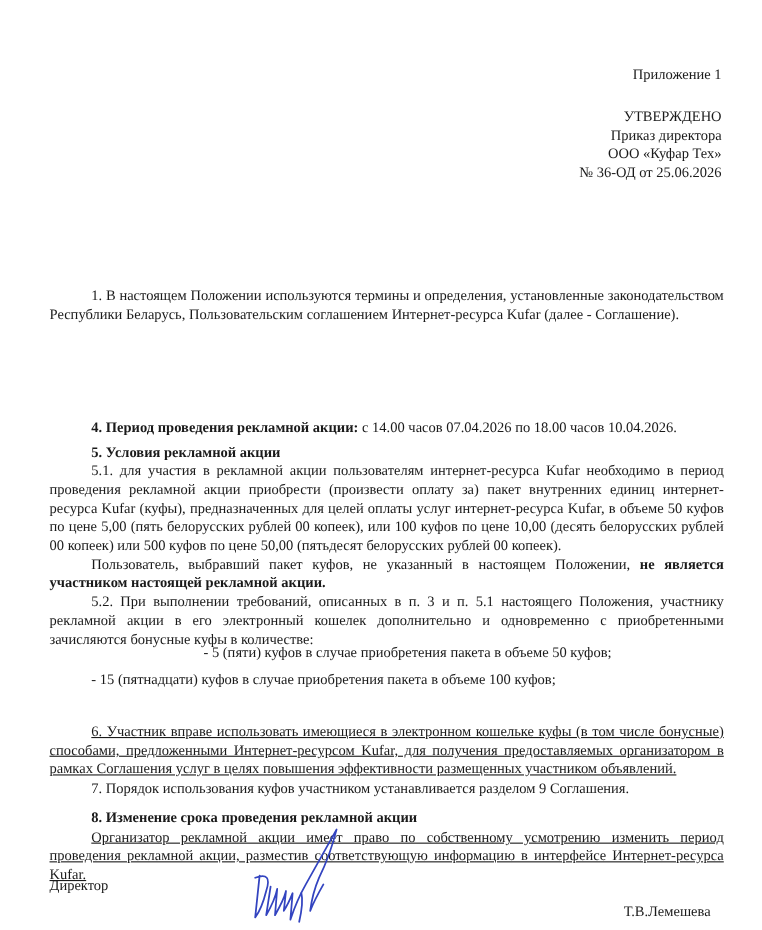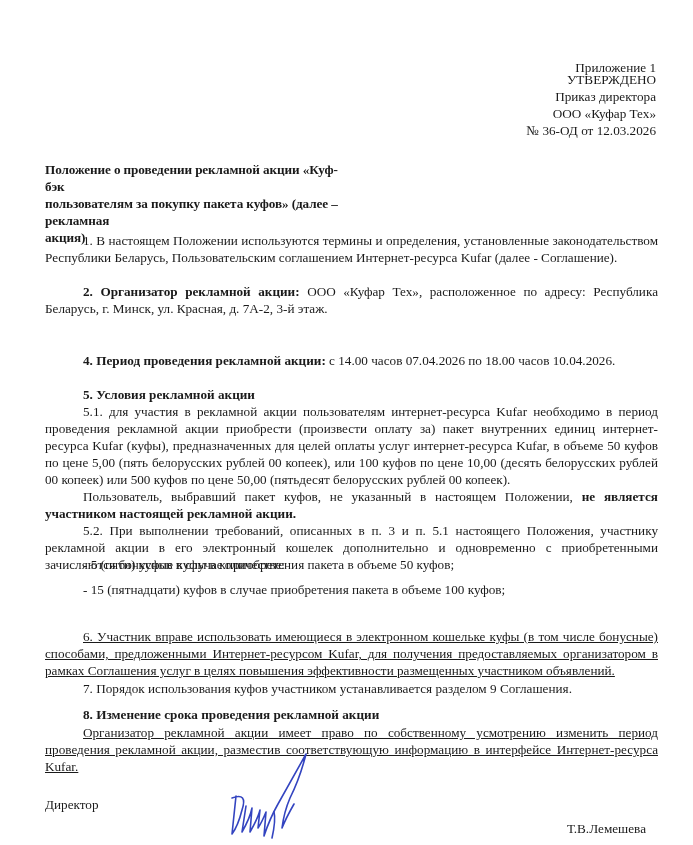--- a/index.html
+++ b/index.html
@@ -1,73 +1,65 @@
 <!DOCTYPE html>
 <html><head>
   <meta charset="utf-8">
   <style>
     html, body { margin: 0; padding: 0; background: #ffffff; }
     body { width: 693px; height: 845px; position: relative; overflow: hidden;
       font-family: "Liberation Serif", serif; color: #1a1a1a; font-size: 13.2px; }
     .page { position: absolute; left: 0; top: 0; width: 693px; height: 845px; }
     .right-block { position: absolute; right: 37px; text-align: right; line-height: 17px; }
     .title { position: absolute; left: 45px; top: 161px; width: 300px; font-weight: bold; line-height: 17px; letter-spacing: -0.1px; }
-    .body { position: absolute; left: 45px; width: 613px; }
+    .body { position: absolute; left: 45px; width: 613px; margin-top: 28px; }
     .p { text-align: justify; line-height: 17px; margin: 0; text-indent: 38px; }
     .li { padding-left: 38px; line-height: 17px; margin: 0; }
     b { font-weight: bold; }
     .sig-row { position: absolute; left: 45px; top: 796px; width: 613px; line-height: 17px; }
     .sig-left { position: absolute; left: 0; top: 0; text-align: center; }
     .sig-right { position: absolute; right: 12px; top: 0; margin-top: 24px; }
     .signature { position: absolute; left: 228px; top: 748px; width: 100px; height: 96px; }
   </style>
 </head>
 <body>
 
 <div class="page">
 
   <div class="right-block" style="top:59px;">
     <span>Приложение 1</span>
   </div>
 
-  <div class="right-block" style="top:71px;">
+  <div class="right-block" style="top:97px;">
     <div>УТВЕРЖДЕНО</div>
     <div>Приказ директора</div>
     <div>ООО «Куфар Тех»</div>
-    <div>№ 36-ОД от 12.03.2026</div>
+    <div>№ 36-ОД от 25.06.2026</div>
   </div>
 
-  <div class="title">
-    <div>Положение о проведении рекламной акции «Куф-бэк</div>
-    <div>пользователям за покупку пакета куфов» (далее – рекламная</div>
-    <div>акция)</div>
-  </div>
 
   <div class="body" style="top:232px;">
     <p class="p">1. В настоящем Положении используются термины и определения, установленные законодательством Республики Беларусь, Пользовательским соглашением Интернет-ресурса Kufar (далее - Соглашение).</p>
   </div>
 
-  <div class="body" style="top:283px;">
-    <p class="p"><b>2. Организатор рекламной акции:</b><span> ООО «Куфар Тех», расположенное по адресу: Республика Беларусь, г. Минск, ул. Красная, д. 7А-2, 3-й этаж.</span></p>
-  </div>
 
 
   <div class="body" style="top:352px;">
     <p class="p"><b>4. Период проведения рекламной акции:</b><span> с 14.00 часов 07.04.2026 по 18.00 часов 10.04.2026.</span></p>
   </div>
 
-  <div class="body" style="top:386px;font-family:Liberation Serif, serif;">
+  <div class="body" style="top:374px;font-family:Liberation Serif, serif;">
     <p class="p"><b>5. Условия рекламной акции</b></p>
     <p class="p">5.1. для участия в рекламной акции пользователям интернет-ресурса Kufar необходимо в период проведения рекламной акции приобрести (произвести оплату за) пакет внутренних единиц интернет-ресурса Kufar (куфы), предназначенных для целей оплаты услуг интернет-ресурса Kufar, в объеме 50 куфов по цене 5,00 (пять белорусских рублей 00 копеек), или 100  куфов по цене 10,00 (десять белорусских рублей 00 копеек) или 500 куфов по цене 50,00 (пятьдесят белорусских рублей 00 копеек).</p>
     <p class="p"><span>Пользователь, выбравший пакет куфов, не указанный в настоящем Положении, </span><b>не является участником настоящей рекламной акции.</b></p>
     <p class="p">5.2. При выполнении требований, описанных в п. 3 и п. 5.1 настоящего Положения, участнику рекламной акции в его электронный кошелек дополнительно и одновременно с приобретенными зачисляются бонусные куфы в количестве:</p>
   </div>
 
   <div class="body" style="top:556px;">
-    <p class="li" style="margin-bottom:8px;">- 5 (пяти) куфов в случае приобретения пакета в объеме 50 куфов;</p>
+    <p class="li" style="margin-bottom:8px;text-align:center;">- 5 (пяти) куфов в случае приобретения пакета в объеме 50 куфов;</p>
     <p class="li" style="margin-bottom:8px;">- 15 (пятнадцати) куфов в случае приобретения пакета в объеме 100 куфов;</p>
   </div>
 
   <div class="body" style="top:628px;text-decoration:underline;">
     <p class="p">6. Участник вправе использовать имеющиеся в электронном кошельке куфы (в том числе бонусные) способами, предложенными Интернет-ресурсом Kufar, для получения предоставляемых организатором в рамках Соглашения услуг в целях повышения эффективности размещенных участником объявлений.</p>
   </div>
 
   <div class="body" style="top:680px;">
     <p class="p">7. Порядок использования куфов участником устанавливается разделом 9 Соглашения.</p>
   </div>

